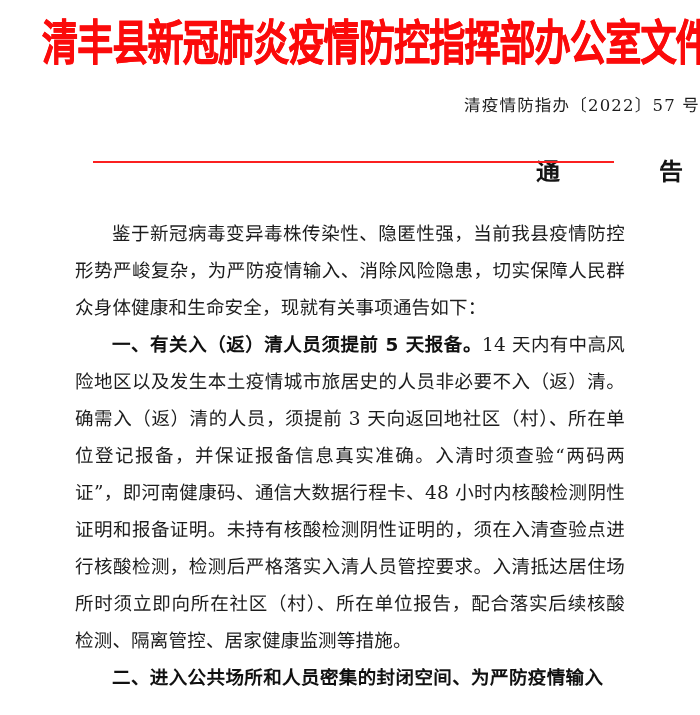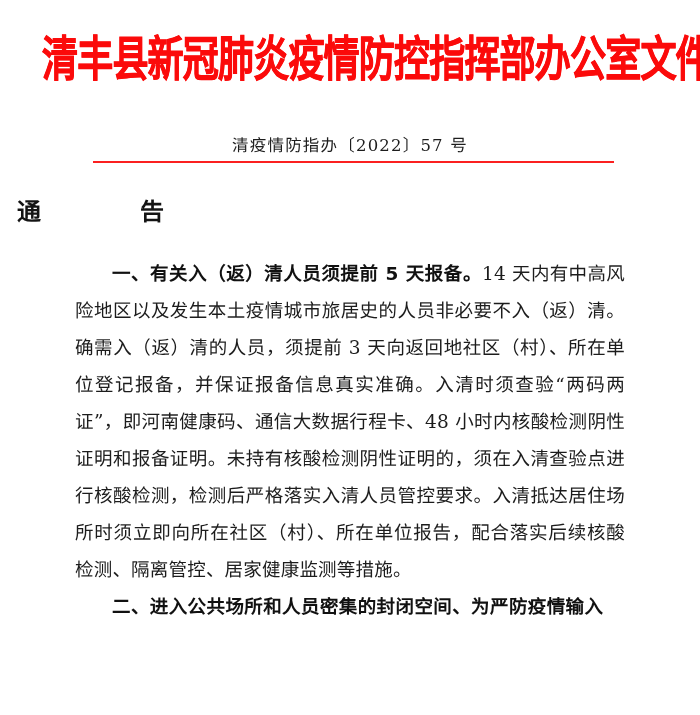--- a/index.html
+++ b/index.html
@@ -21,58 +21,58 @@
     width: 700px;
     height: 715px;
     background: #ffffff;
     position: relative;
     box-sizing: border-box;
   }
 
   
   .masthead {
     width: 100%;
-    padding-top: 34px;
-    text-align: center;
+    padding-top: 18px;
+    text-align: right;
   }
 
   .doc-title {
     color: #fb0b0b;
     font-family: "DejaVu Sans", "Liberation Sans", sans-serif;
     font-weight: 700;
     font-size: 41px;
     line-height: 1.08;
     letter-spacing: -1px;
     transform: scaleX(0.88) scaleY(1.18);
     transform-origin: center top;
     white-space: nowrap;
     margin: 0 auto;
     -webkit-text-stroke: 0.6px #fb0b0b;
   }
 
   .doc-number {
-    margin-top: 54px;
+    margin-top: 30px;
     font-size: 16.5px;
     letter-spacing: 1.2px;
     color: #1d1d1d;
     font-family: "DejaVu Serif", "Liberation Serif", serif;
   }
 
   .red-rule {
     position: absolute;
     left: 93px;
     top: 161px;
     width: 521px;
     height: 2.4px;
     background: #fb2020;
   }
 
   
   .headline {
-    text-align: left;
+    text-align: right;
     margin-top: 36px;
     font-size: 24px;
     font-weight: 700;
     letter-spacing: 17px;
     text-indent: 17px;
     font-family: "DejaVu Serif", "Liberation Serif", serif;
     color: #141414;
   }
 
   
@@ -118,20 +118,23 @@
     <div class="doc-title">清丰县新冠肺炎疫情防控指挥部办公室文件</div>
     <div class="doc-number">清疫情防指办〔2022〕57 号</div>
   </div>
 
   <div class="red-rule"></div>
 
   <div class="headline">通　　告</div>
 
   <div class="body-copy clipped">
 
+    <p class="para">
+      <span>鉴于新冠病毒变异毒株传染性、隐匿性强，当前我县疫情防控形势严峻复杂，为严防疫情输入、消除风险隐患，切实保障人民群众身体健康和生命安全，现就有关事项通告如下：</span>
+    </p>
 
     <p class="para">
       <span class="lead">一、有关入（返）清人员须提前 5 天报备。</span><span>14 天内有中高风险地区以及发生本土疫情城市旅居史的人员非必要不入（返）清。确需入（返）清的人员，须提前 3 天向返回地社区（村）、所在单位登记报备，并保证报备信息真实准确。入清时须查验“两码两证”，即河南健康码、通信大数据行程卡、48 小时内核酸检测阴性证明和报备证明。未持有核酸检测阴性证明的，须在入清查验点进行核酸检测，检测后严格落实入清人员管控要求。入清抵达居住场所时须立即向所在社区（村）、所在单位报告，配合落实后续核酸检测、隔离管控、居家健康监测等措施。</span>
     </p>
 
     <p class="para">
       <span class="lead">二、进入公共场所和人员密集的封闭空间、为严防疫情输入</span>
     </p>
 
   </div>

